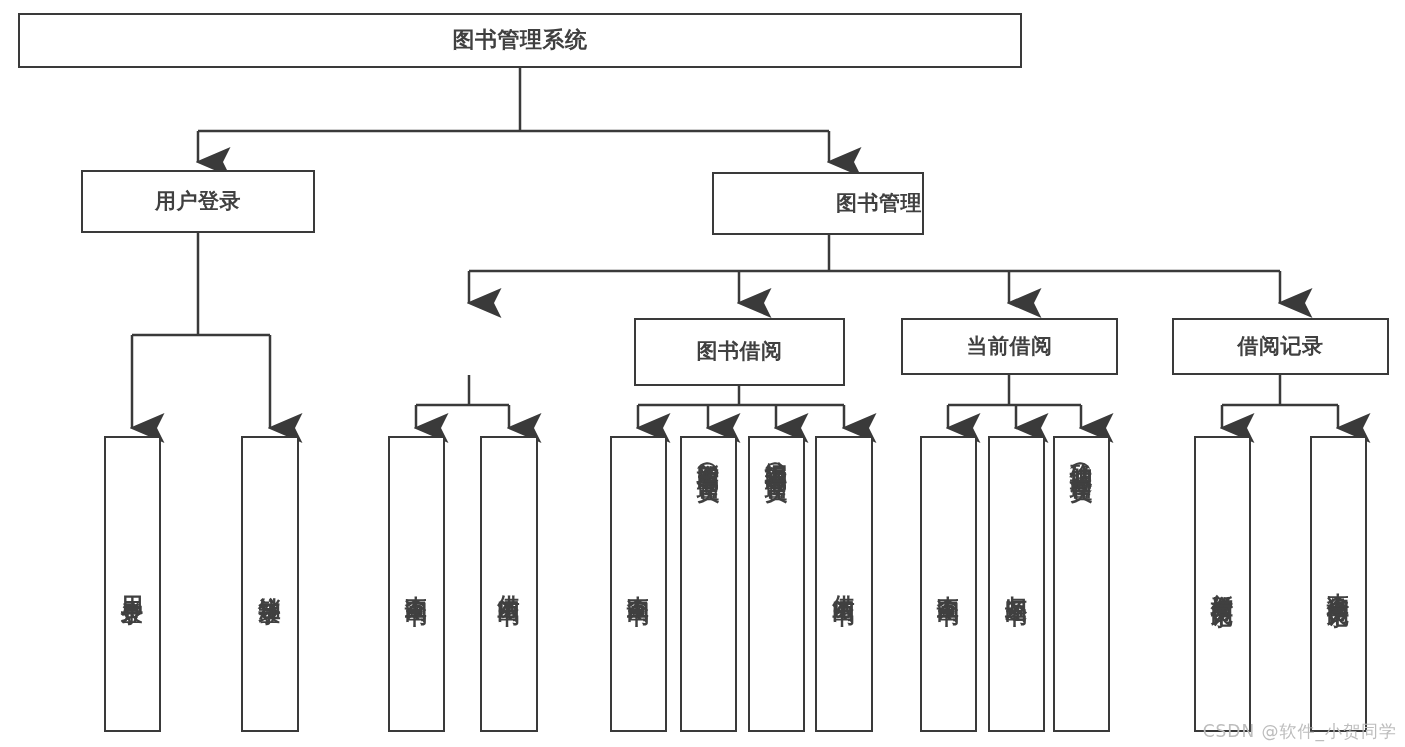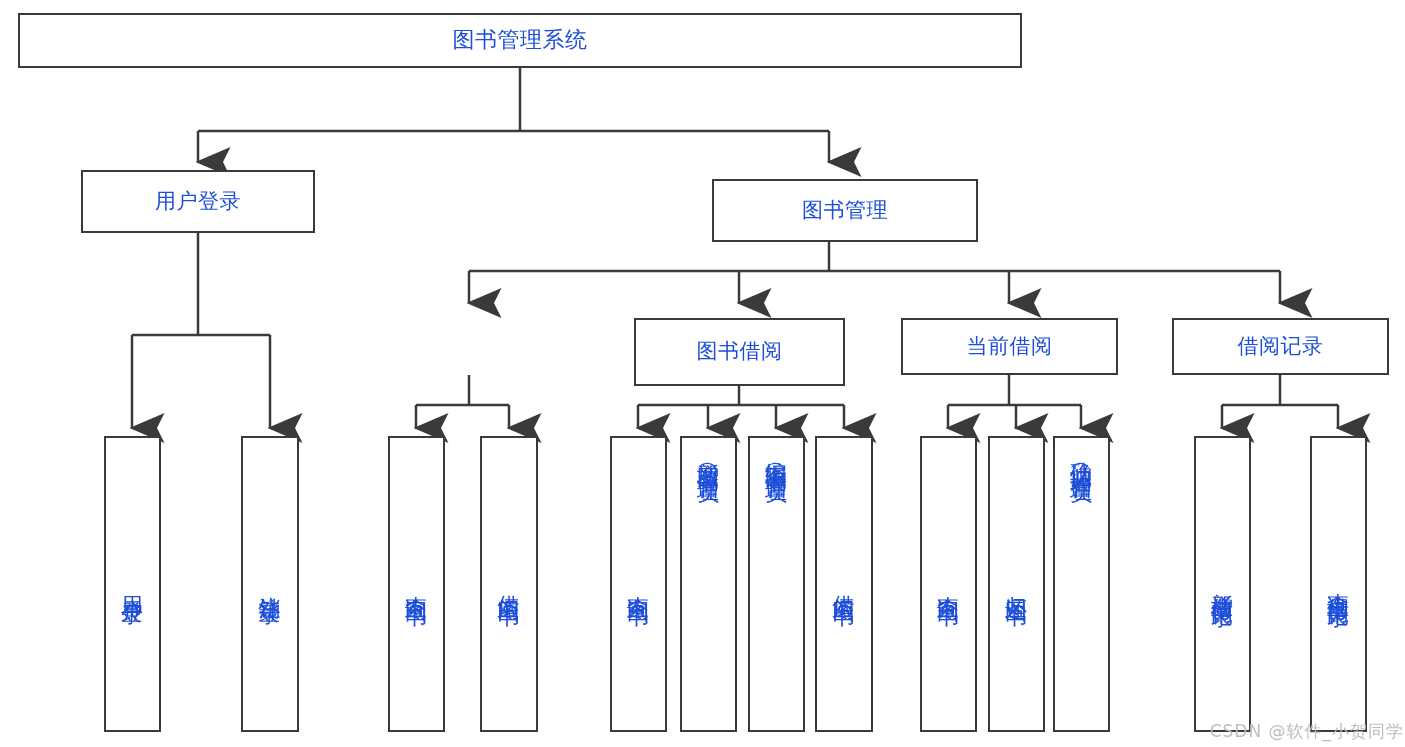--- a/index.html
+++ b/index.html
@@ -27,21 +27,22 @@
     pointer-events: none;
   }
   .node {
     position: absolute;
     box-sizing: border-box;
     border: 2.5px solid #3a3a3a;
     background: #ffffff;
     display: flex;
     align-items: center;
     justify-content: center;
-    color: #1d4ed8;
+    color: #404040;
+    font-weight: bold;
   }
   .node-label {
     display: block;
     text-align: center;
     letter-spacing: 0.5px;
     white-space: nowrap;
   }
   
   .node.horiz .node-label {
     font-size: 21px;
@@ -63,21 +64,21 @@
   .node.vert .node-label {
     writing-mode: vertical-rl;
     text-orientation: upright;
     font-size: 22px;
     line-height: 1.42;
     letter-spacing: 3px;
     white-space: normal;
   }
   #watermark {
     position: absolute;
-    right: 1px;
+    right: 8px;
     bottom: 4px;
     font-size: 17px;
     color: #bdbdbd;
     letter-spacing: 1px;
     white-space: nowrap;
     user-select: none;
     margin-top: 8px;
   }
 </style>
 </head>
@@ -137,21 +138,21 @@
     </g>
   </svg>
 
   <div class="node horiz root" style="left:18px; top:13px; width:1004px; height:55px;">
     <span class="node-label">图书管理系统</span>
   </div>
 
   <div class="node horiz" style="left:81px; top:170px; width:234px; height:63px;">
     <span class="node-label">用户登录</span>
   </div>
-  <div class="node horiz" style="left:712px; top:179px; width:266px; height:63px;">
+  <div class="node horiz" style="left:712px; top:172px; width:212px; height:63px;justify-content:flex-end;">
     <span class="node-label">图书管理</span>
   </div>
 
   <div class="node horiz" style="left:634px; top:318px; width:211px; height:68px;">
     <span class="node-label">图书借阅</span>
   </div>
   <div class="node horiz" style="left:1172px; top:318px; width:217px; height:57px;">
     <span class="node-label">借阅记录</span>
   </div>
   <div class="node horiz" style="left:901px; top:318px; width:217px; height:57px;">

